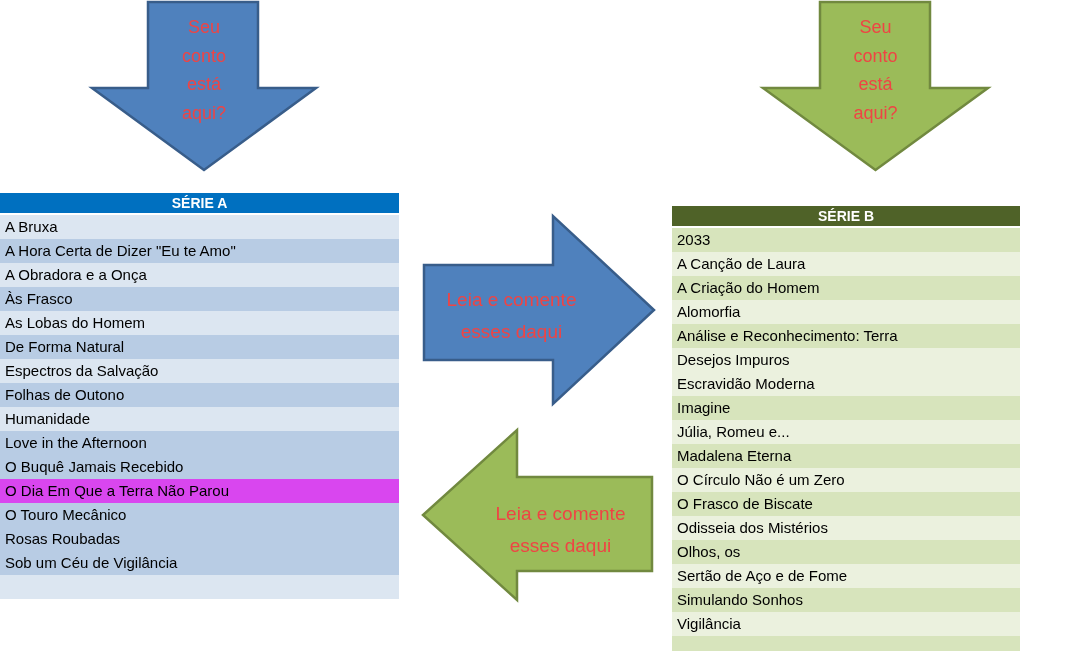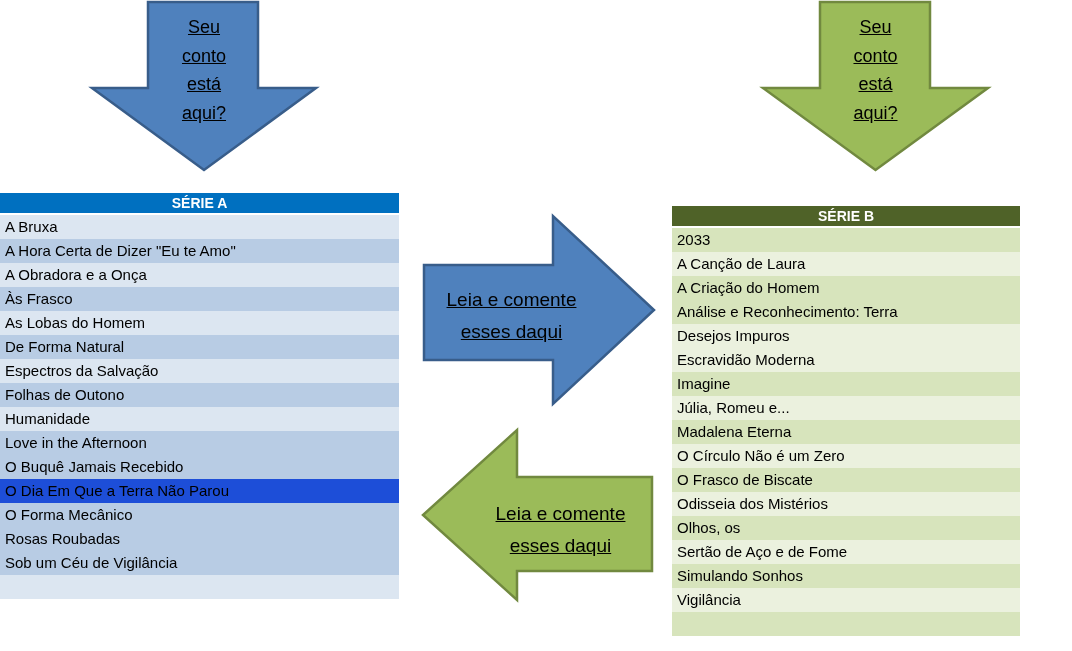--- a/index.html
+++ b/index.html
@@ -11,24 +11,23 @@
     overflow: hidden;
     font-family: "Liberation Sans", sans-serif;
   }
   .arrow-layer {
     position: absolute;
     left: 0; top: 0;
     pointer-events: none;
   }
   .arrow-text {
     position: absolute;
-    color: #000000;
+    color: #ef4444;
     text-align: center;
     z-index: 2;
-    text-decoration: underline;
   }
   .arrow-text span { display: block; }
   .arrow-text.small-arrow { font-size: 18px; line-height: 28.5px; }
   .arrow-text.wide-arrow  { font-size: 19px; line-height: 32px; }
   .ltable {
     position: absolute;
     top: 193px;
     height: 458px;
     overflow: hidden;
     z-index: 1;
@@ -98,34 +97,35 @@
         <div class="trow" style="background: rgb(184, 204, 228);">A Hora Certa de Dizer "Eu te Amo"</div>
         <div class="trow" style="background: rgb(220, 230, 241);">A Obradora e a Onça</div>
         <div class="trow" style="background: rgb(184, 204, 228);">Às Frasco</div>
         <div class="trow" style="background: rgb(220, 230, 241);">As Lobas do Homem</div>
         <div class="trow" style="background: rgb(184, 204, 228);">De Forma Natural</div>
         <div class="trow" style="background: rgb(220, 230, 241);">Espectros da Salvação</div>
         <div class="trow" style="background: rgb(184, 204, 228);">Folhas de Outono</div>
         <div class="trow" style="background: rgb(220, 230, 241);">Humanidade</div>
         <div class="trow" style="background: rgb(184, 204, 228);">Love in the Afternoon</div>
         <div class="trow" style="background: rgb(184, 204, 228);">O Buquê Jamais Recebido</div>
-        <div class="trow" style="background: #1d4ed8;">O Dia Em Que a Terra Não Parou</div>
-        <div class="trow" style="background: rgb(184, 204, 228);">O Forma Mecânico</div>
+        <div class="trow" style="background: #d946ef;">O Dia Em Que a Terra Não Parou</div>
+        <div class="trow" style="background: rgb(184, 204, 228);">O Touro Mecânico</div>
         <div class="trow" style="background: rgb(184, 204, 228);">Rosas Roubadas</div>
         <div class="trow" style="background: rgb(184, 204, 228);">Sob um Céu de Vigilância</div>
         <div class="trow" style="background: rgb(220, 230, 241);"></div>
       </div>
   </div>
 
   <div id="table-b" class="ltable">
     <div class="thead" style="background: rgb(79, 98, 40);">SÉRIE B</div>
     <div>
         <div class="trow" style="background: rgb(215, 228, 188);">2033</div>
         <div class="trow" style="background: rgb(235, 241, 222);">A Canção de Laura</div>
         <div class="trow" style="background: rgb(215, 228, 188);">A Criação do Homem</div>
+        <div class="trow" style="background: rgb(235, 241, 222);">Alomorfia</div>
         <div class="trow" style="background: rgb(215, 228, 188);">Análise e Reconhecimento: Terra</div>
         <div class="trow" style="background: rgb(235, 241, 222);">Desejos Impuros</div>
         <div class="trow" style="background: rgb(235, 241, 222);">Escravidão Moderna</div>
         <div class="trow" style="background: rgb(215, 228, 188);">Imagine</div>
         <div class="trow" style="background: rgb(235, 241, 222);">Júlia, Romeu e...</div>
         <div class="trow" style="background: rgb(215, 228, 188);">Madalena Eterna</div>
         <div class="trow" style="background: rgb(235, 241, 222);">O Círculo Não é um Zero</div>
         <div class="trow" style="background: rgb(215, 228, 188);">O Frasco de Biscate</div>
         <div class="trow" style="background: rgb(235, 241, 222);">Odisseia dos Mistérios</div>
         <div class="trow" style="background: rgb(215, 228, 188);">Olhos, os</div>

